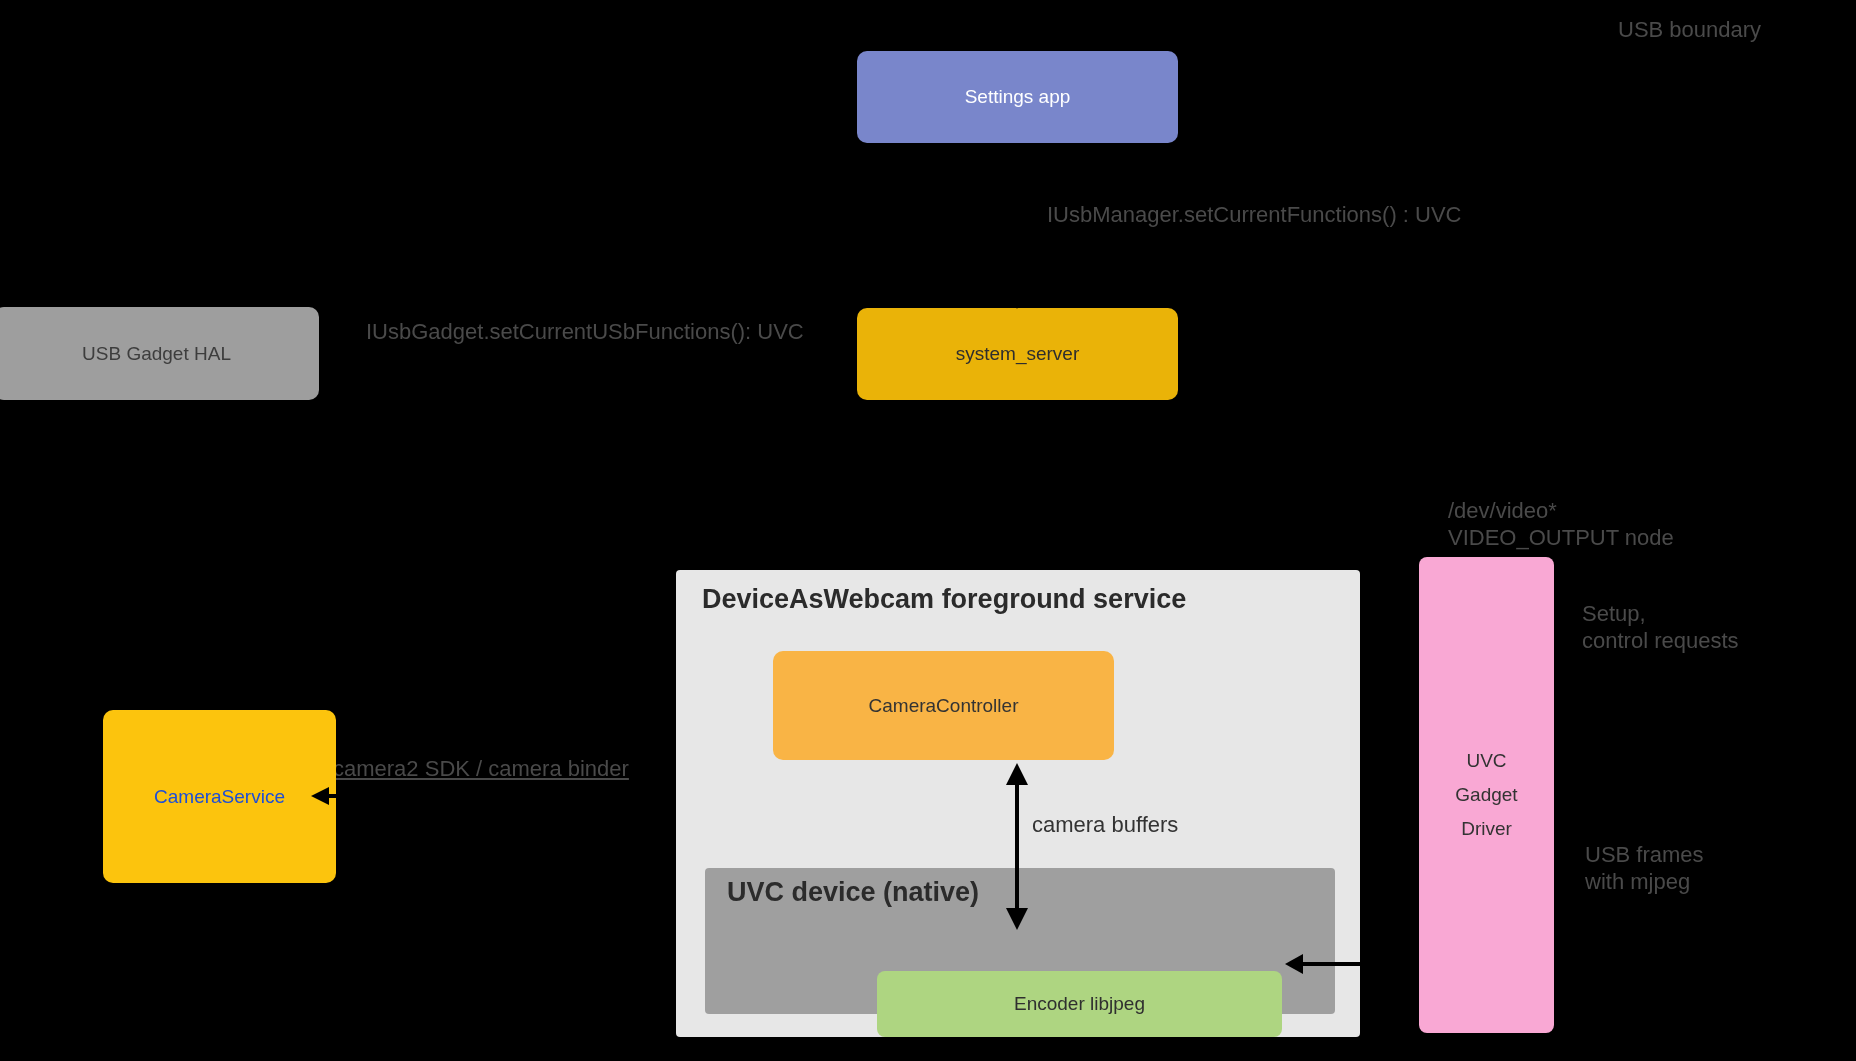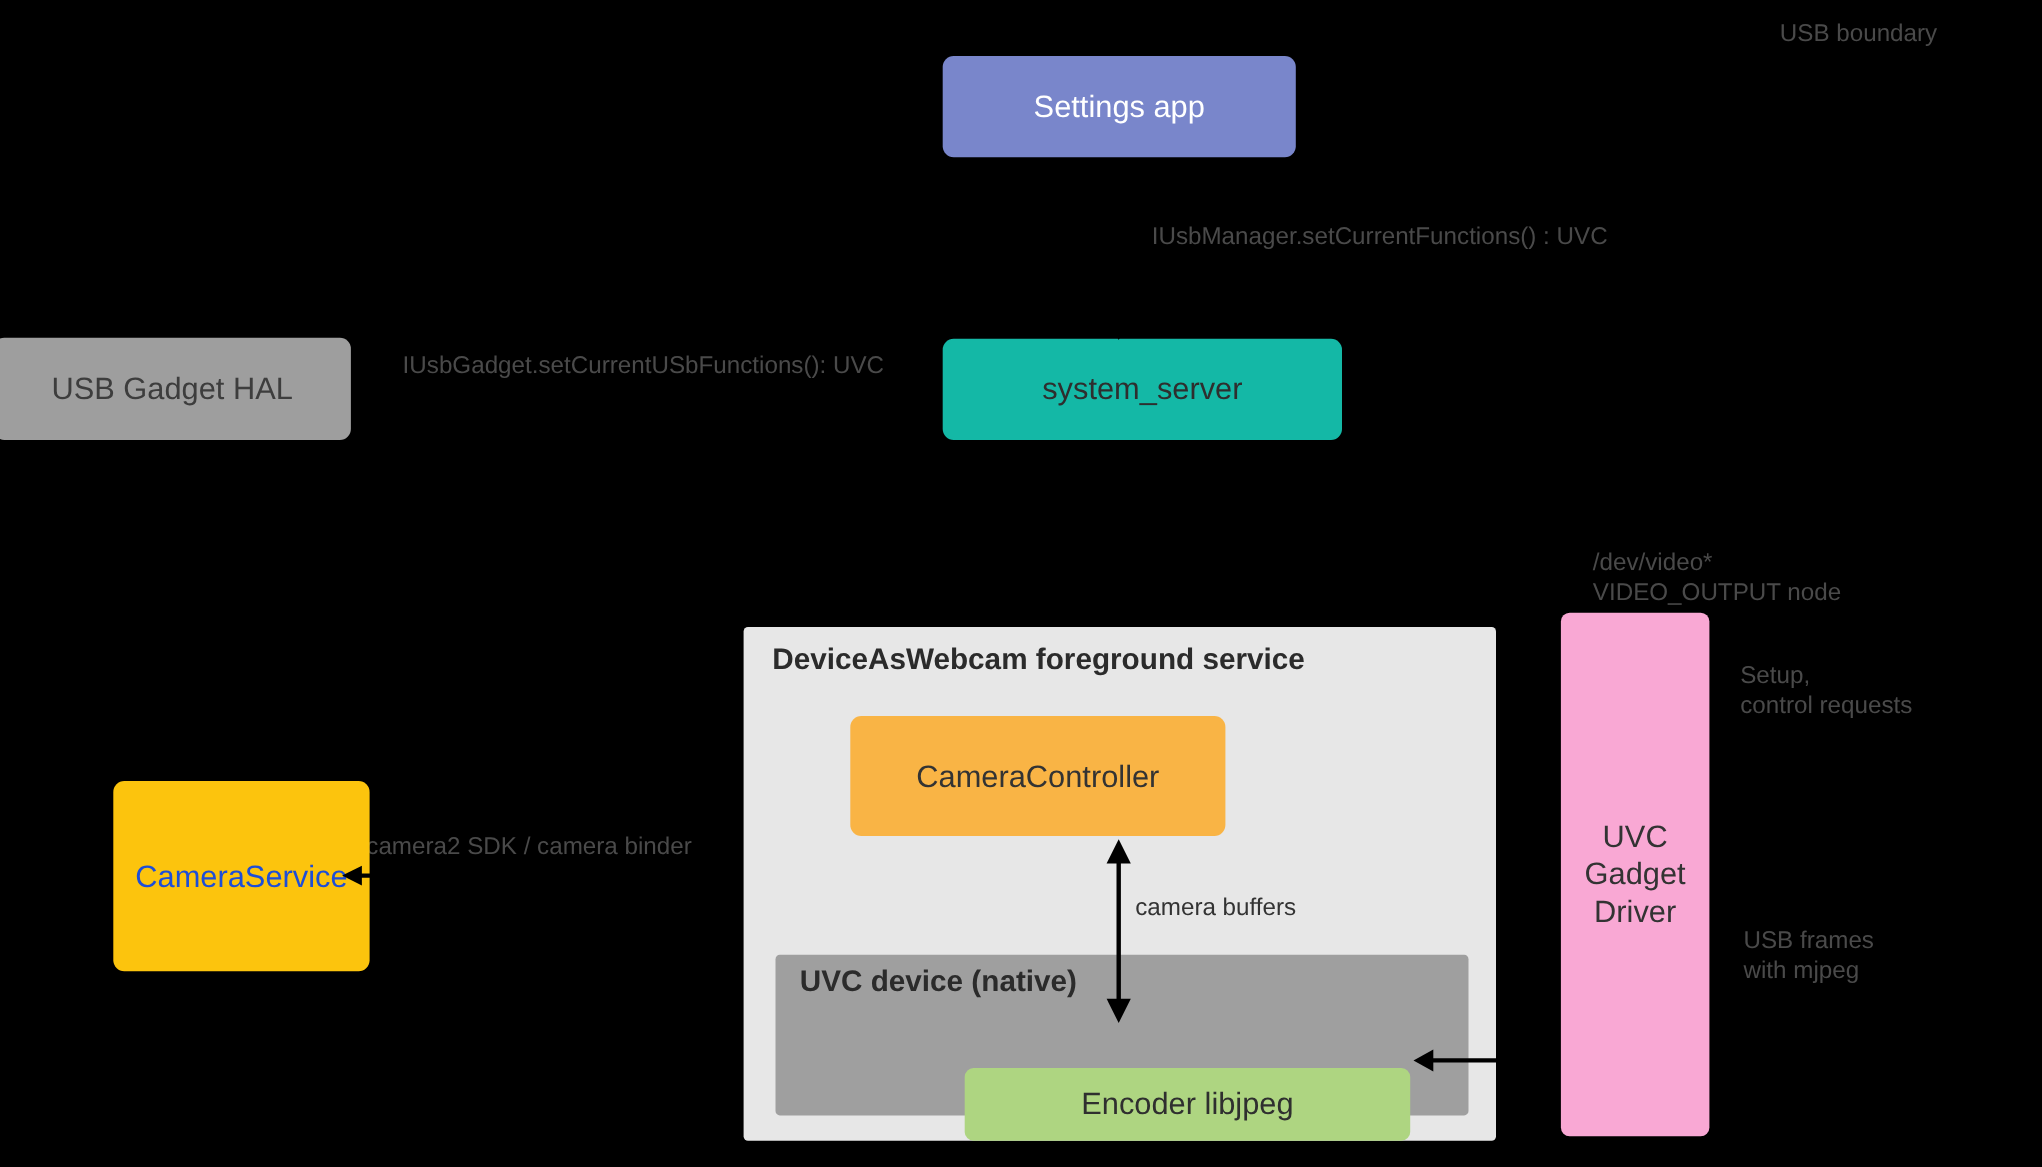--- a/index.html
+++ b/index.html
@@ -7,27 +7,27 @@
     position:relative;
     width:1856px;height:1061px;
     background:#000000;
     font-family:"Liberation Sans", sans-serif;
     overflow:hidden;
   }
   .node{
     position:absolute;
     border-radius:10px;
     display:flex;align-items:center;justify-content:center;
-    font-size:28px;
+    font-size:19px;
     color:#333333;
     text-align:center;
   }
   .node-settings{left:857px;top:51px;width:321px;height:92px;background:#7986CB;color:#ffffff;}
   .node-hal{left:-6px;top:307px;width:325px;height:93px;background:#9E9E9E;color:#3d3d3d;}
-  .node-system{left:857px;top:308px;width:363px;height:92px;background:#14b8a6;color:#2e2e2e;}
+  .node-system{left:857px;top:308px;width:321px;height:92px;background:#eab308;color:#2e2e2e;}
   .node-cameraservice{left:75px;top:710px;width:233px;height:173px;background:#FCC40D;color:#1d4ed8;margin-left:28px;}
   .node-cameracontroller{left:773px;top:651px;width:341px;height:109px;background:#F9B445;color:#333333;}
   .node-encoder{left:877px;top:931px;width:405px;height:66px;background:#AED581;color:#2f2f2f;border-radius:8px;margin-top:40px;}
   .node-driver{left:1419px;top:557px;width:135px;height:476px;background:#f9a8d4;color:#333333;border-radius:8px;}
   .driver-line{display:block;line-height:34px;}
 
   .container-dawc{
     position:absolute;left:676px;top:570px;width:684px;height:467px;
     background:#E7E7E7;border-radius:4px;
   }
@@ -49,21 +49,21 @@
     line-height:27px;white-space:nowrap;
   }
   .lbl span{display:block;}
   .lbl-usb-boundary{left:1618px;top:16px;text-align:right;}
   .lbl-iusbmanager{left:1047px;top:201px;}
   .lbl-iusbgadget{left:366px;top:318px;}
   .lbl-usbstate{left:1029px;top:442px;}
   .lbl-devvideo{left:1448px;top:497px;}
   .lbl-setup{left:1582px;top:600px;}
   .lbl-usbframes{left:1585px;top:841px;}
-  .lbl-camera2{left:333px;top:755px;}
+  .lbl-camera2{left:333px;top:755px;text-decoration:underline;}
   .lbl-camerabuffers{left:1032px;top:811px;color:#333333;}
 
   .arrows{position:absolute;left:0;top:0;pointer-events:none;}
 </style>
 </head>
 <body>
 
 <div class="canvas">
 
   <div class="lbl lbl-usb-boundary">USB boundary</div>

